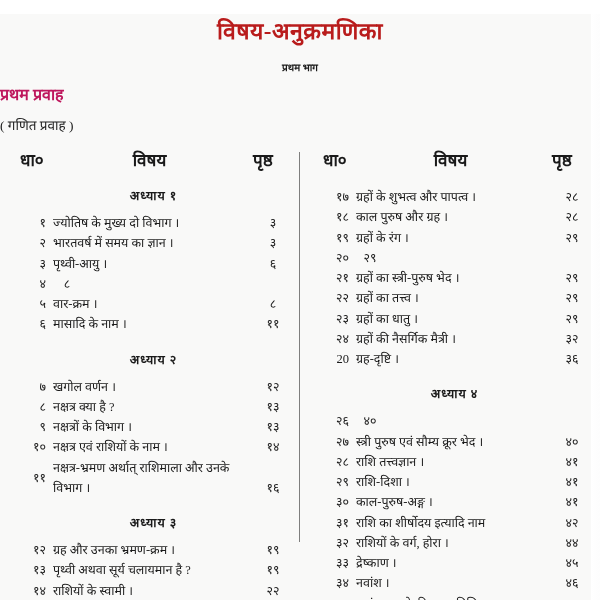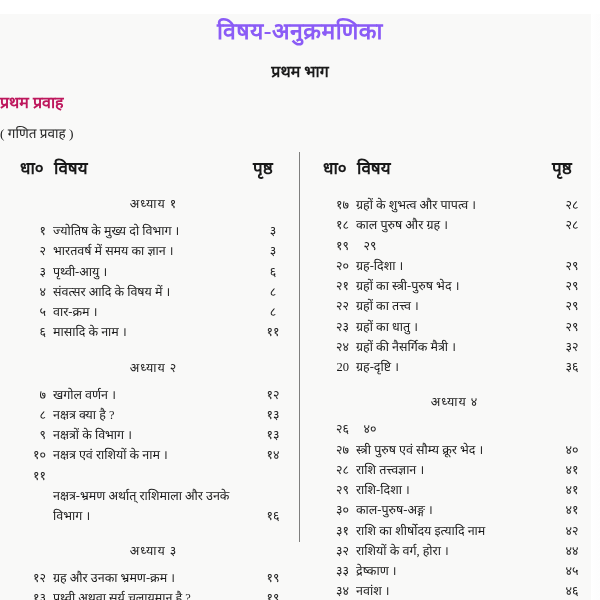--- a/index.html
+++ b/index.html
@@ -23,25 +23,25 @@
     background:linear-gradient(to right,#ffffff,#fdfdfd);
     pointer-events:none;
   }
 
   .title{
     text-align:center;
     font-size:23px;
     font-weight:700;
     letter-spacing:.5px;
     margin:14px 0 0 0;
-    color:#8b5cf6;
+    color:#b91c1c;
   }
   .sub1{
     text-align:center;
-    font-size:16px;
+    font-size:10px;
     font-weight:700;
     margin-top:14px;
     color:#1a1a1a;
   }
   .sub2{
     text-align:left;
     font-size:16px;
     font-weight:700;
     margin-top:9px;
     color:#be185d;
@@ -80,55 +80,55 @@
     opacity:.75;
   }
 
   .hdr{
     display:flex;
     font-size:17px;
     font-weight:700;
     margin-bottom:6px;
   }
   .hdr .h-num{width:34px;text-align:left;}
-  .hdr .h-subj{flex:1;text-align:left;padding-right:8px;}
+  .hdr .h-subj{flex:1;text-align:center;padding-right:8px;}
   .hdr .h-page{width:34px;text-align:left;}
 
   .chapter{
     text-align:center;
     font-size:12.5px;
-    font-weight:400;
+    font-weight:700;
     margin:16px 0 9px 0;
     letter-spacing:1px;
   }
 
   .row{
     display:flex;
-    align-items:flex-start;
+    align-items:center;
     font-size:12.5px;
     line-height:1.62;
   }
   .row .num{
     width:26px;
     text-align:right;
     padding-right:7px;
     flex:none;
     font-weight:400;
   }
   .row .subj{
     flex:1;
     padding-right:6px;
     white-space:nowrap;
   }
   .row .pg{
     width:28px;
     text-align:center;
     flex:none;
   }
-  .row.two-line .subj{white-space:normal;margin-top:20px;}
+  .row.two-line .subj{white-space:normal;}
   .row.two-line .pg{align-self:flex-end;}
 
   .spacer-row{height:10px;}
 </style>
 </head>
 <body>
 
 <div id="page">
 
   <h1 class="title">विषय-अनुक्रमणिका</h1>
@@ -158,21 +158,20 @@
             <span class="subj">भारतवर्ष में समय का ज्ञान ।</span>
             <span class="pg">३</span>
           </div>
           <div class="row">
             <span class="num">३</span>
             <span class="subj">पृथ्वी-आयु ।</span>
             <span class="pg">६</span>
           </div>
           <div class="row">
             <span class="num">४</span>
-            <span class="subj">संवत्सर आदि के विषय में ।</span>
             <span class="pg">८</span>
           </div>
           <div class="row">
             <span class="num">५</span>
             <span class="subj">वार-क्रम ।</span>
             <span class="pg">८</span>
           </div>
           <div class="row">
             <span class="num">६</span>
             <span class="subj">मासादि के नाम ।</span>
@@ -241,25 +240,25 @@
             <span class="subj">ग्रहों के शुभत्व और पापत्व ।</span>
             <span class="pg">२८</span>
           </div>
           <div class="row">
             <span class="num">१८</span>
             <span class="subj">काल पुरुष और ग्रह ।</span>
             <span class="pg">२८</span>
           </div>
           <div class="row">
             <span class="num">१९</span>
+            <span class="subj">ग्रहों के रंग ।</span>
             <span class="pg">२९</span>
           </div>
           <div class="row">
             <span class="num">२०</span>
-            <span class="subj">ग्रह-दिशा ।</span>
             <span class="pg">२९</span>
           </div>
           <div class="row">
             <span class="num">२१</span>
             <span class="subj">ग्रहों का स्त्री-पुरुष भेद ।</span>
             <span class="pg">२९</span>
           </div>
           <div class="row">
             <span class="num">२२</span>
             <span class="subj">ग्रहों का तत्त्व ।</span>

